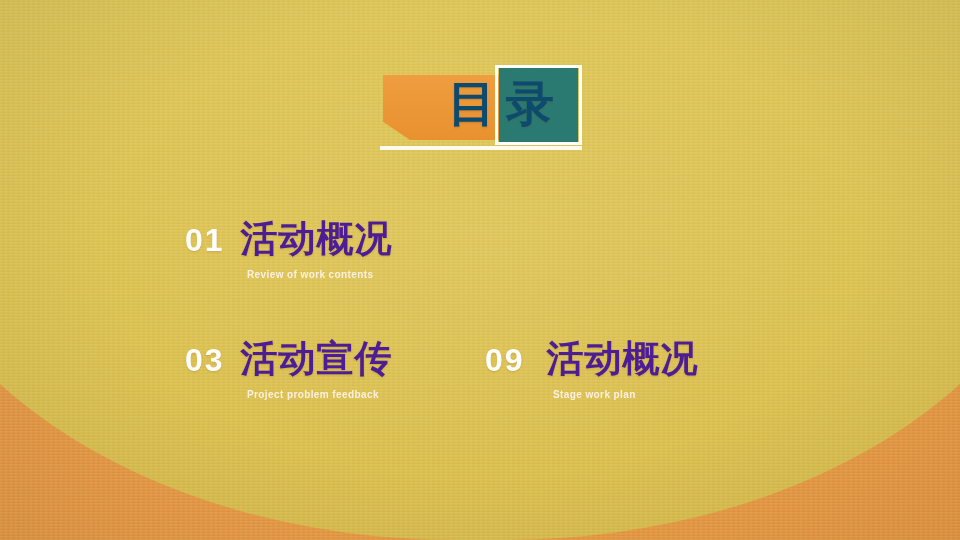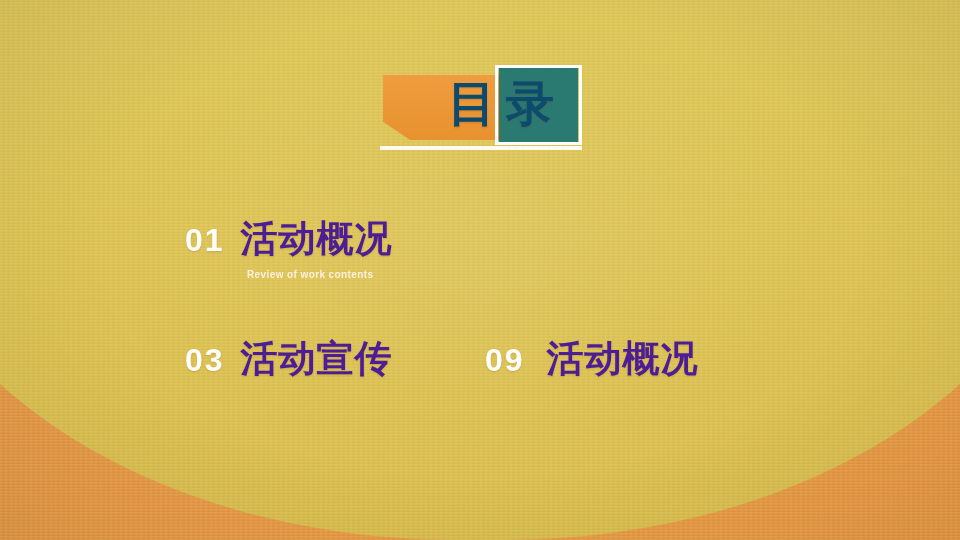--- a/index.html
+++ b/index.html
@@ -206,23 +206,25 @@
         <div class="item-sub">Review of work contents</div>
       </div>
     </div>
 
     <div class="menu-row">
       <div class="menu-item">
         <div class="item-head">
           <span class="item-num">03</span>
           <span class="item-title">活动宣传</span>
         </div>
+        <div class="item-sub">Project problem feedback</div>
       </div>
       <div class="menu-item wide">
         <div class="item-head">
           <span class="item-num">09</span>
           <span class="item-title">活动概况</span>
         </div>
+        <div class="item-sub">Stage work plan</div>
       </div>
     </div>
 
   </div>
 </div>
 
 </body></html>

